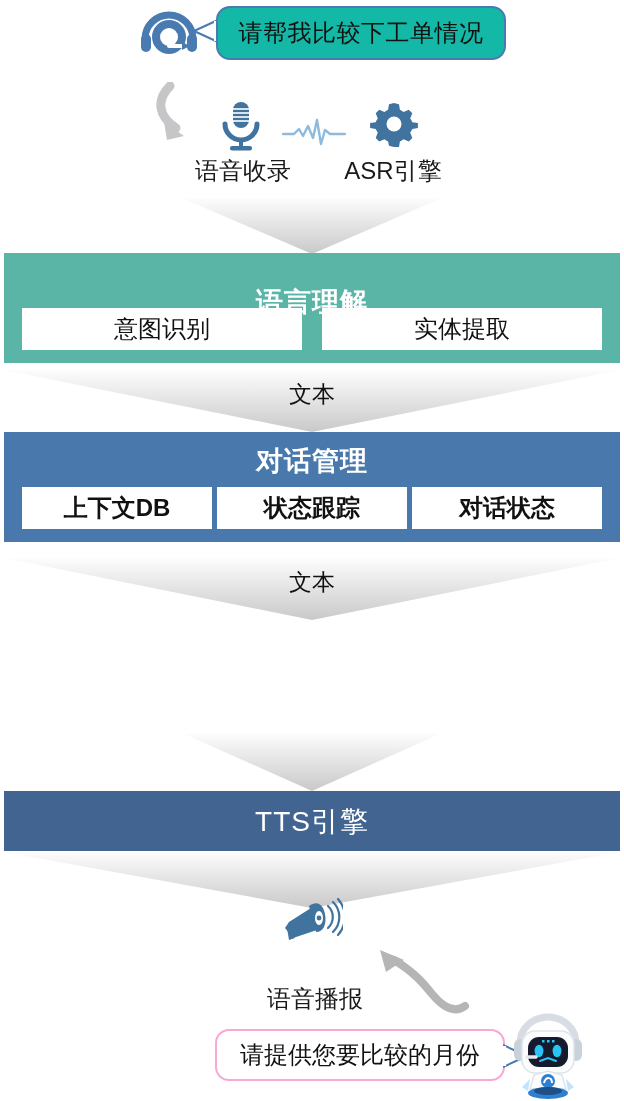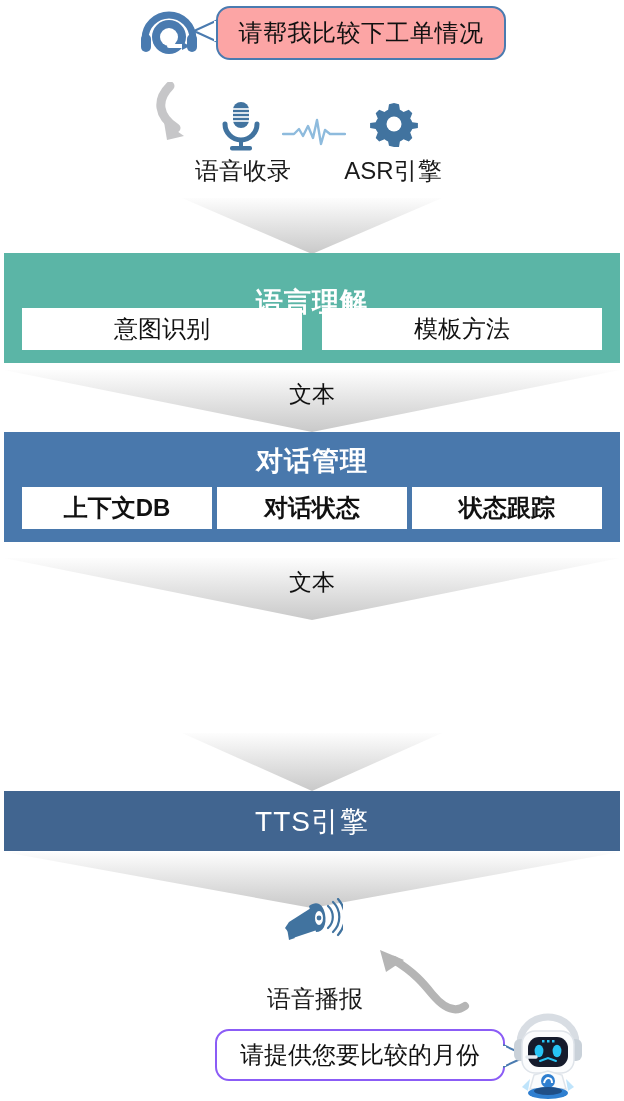--- a/index.html
+++ b/index.html
@@ -33,21 +33,21 @@
     position: absolute;
     left: 0; top: 2px;
     width: 66px; height: 56px;
   }
   #user-bubble {
     position: absolute;
     left: 78px; top: 2px;
     width: 290px; height: 54px;
     border: 2px solid #4a7bb0;
     border-radius: 14px;
-    background: #fca5a5;
+    background: #14b8a6;
     box-sizing: border-box;
   }
   #user-bubble-text {
     position: absolute;
     left: 0; top: 0;
     width: 100%; height: 100%;
     display: flex;
     align-items: center;
     justify-content: center;
     font-size: 24px;
@@ -195,21 +195,21 @@
   #arrow-curve-bottom {
     position: absolute;
     left: 370px; top: 946px;
     width: 100px; height: 68px;
   }
 
   #bot-bubble {
     position: absolute;
     left: 215px; top: 1029px;
     width: 290px; height: 52px;
-    border: 2px solid #8b5cf6;
+    border: 2px solid #f9a8d4;
     border-radius: 14px;
     background: #ffffff;
     box-sizing: border-box;
   }
   #bot-bubble-text {
     position: absolute;
     left: 0; top: 0;
     width: 100%; height: 100%;
     display: flex;
     align-items: center;
@@ -313,43 +313,43 @@
         </linearGradient>
       </defs>
       <polygon points="178,0 438,0 308,56" fill="url(#cg1)"></polygon>
     </svg>
   </div>
 
   <div class="band" id="band-nlu">
     <div class="band-title">语言理解</div>
     <div class="band-boxes">
       <div class="sub-box two">意图识别</div>
-      <div class="sub-box two">模板方法</div>
+      <div class="sub-box two">实体提取</div>
     </div>
   </div>
 
   <div class="chevron" id="chevron-2">
     <svg viewBox="0 0 616 66" preserveAspectRatio="none" xmlns="http://www.w3.org/2000/svg">
       <defs>
         <linearGradient id="cg2" x1="0" y1="0" x2="0" y2="1">
           <stop offset="0%" stop-color="#fdfdfd"></stop>
           <stop offset="100%" stop-color="#c9c9c9"></stop>
         </linearGradient>
       </defs>
       <polygon points="0,4 616,4 308,66" fill="url(#cg2)"></polygon>
     </svg>
     <div class="chevron-label">文本</div>
   </div>
 
   <div class="band" id="band-dm">
     <div class="band-title">对话管理</div>
     <div class="band-boxes">
       <div class="sub-box three">上下文DB</div>
+      <div class="sub-box three">状态跟踪</div>
       <div class="sub-box three">对话状态</div>
-      <div class="sub-box three">状态跟踪</div>
     </div>
   </div>
 
   <div class="chevron" id="chevron-3">
     <svg viewBox="0 0 616 66" preserveAspectRatio="none" xmlns="http://www.w3.org/2000/svg">
       <defs>
         <linearGradient id="cg3" x1="0" y1="0" x2="0" y2="1">
           <stop offset="0%" stop-color="#fdfdfd"></stop>
           <stop offset="100%" stop-color="#c9c9c9"></stop>
         </linearGradient>

